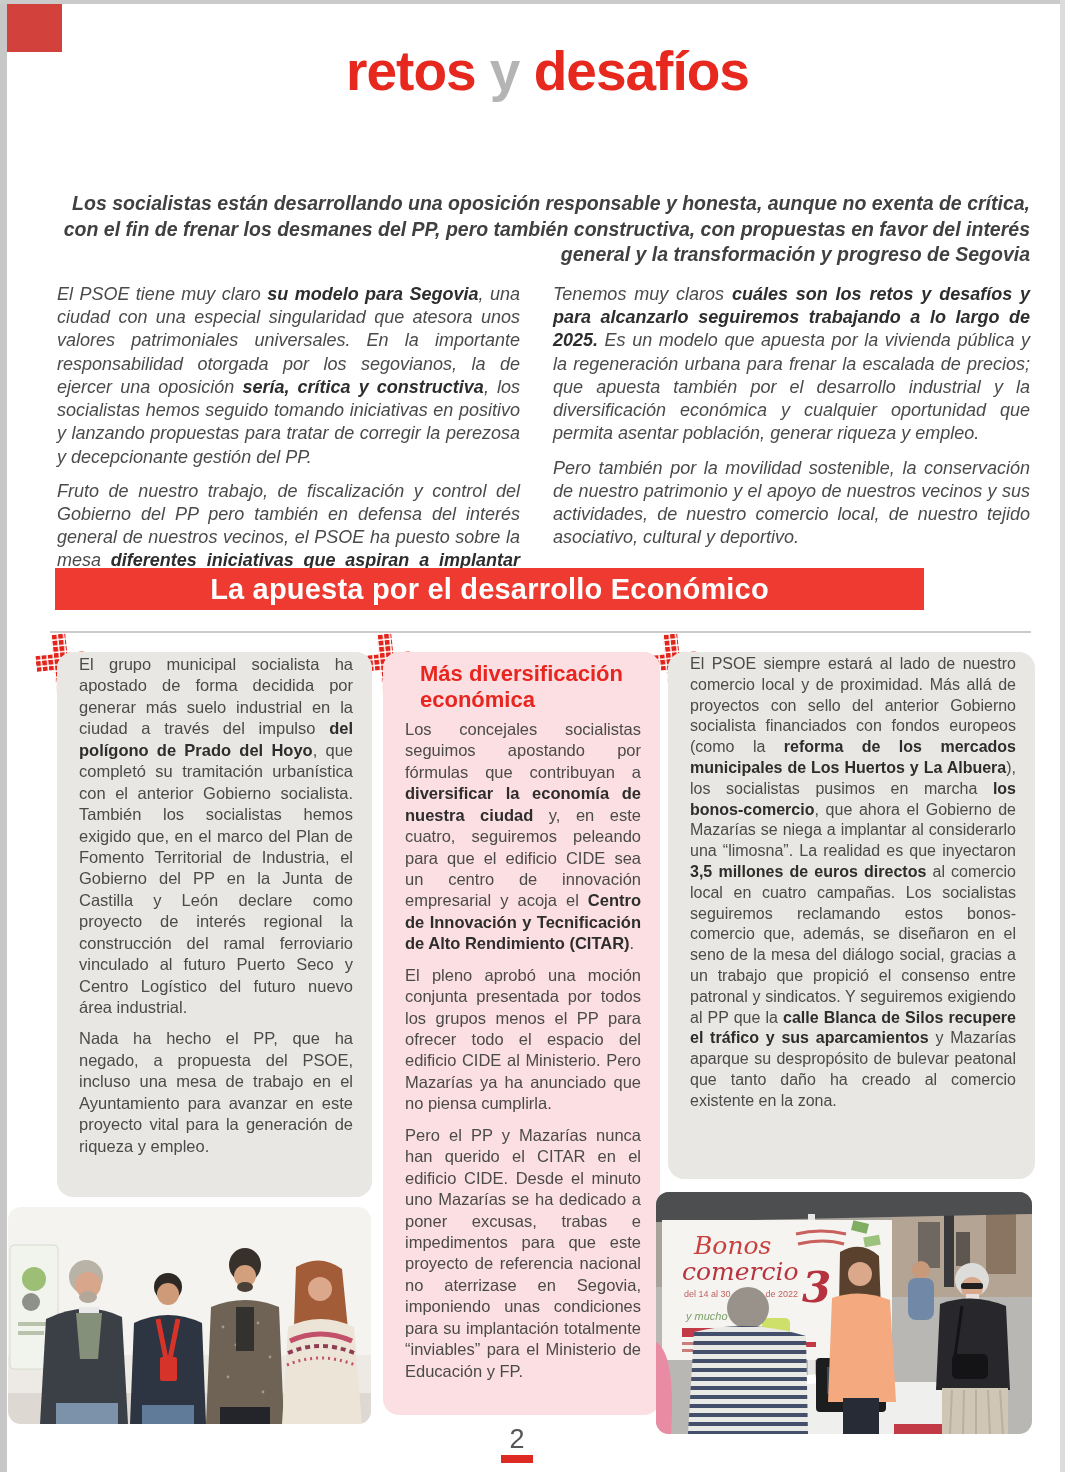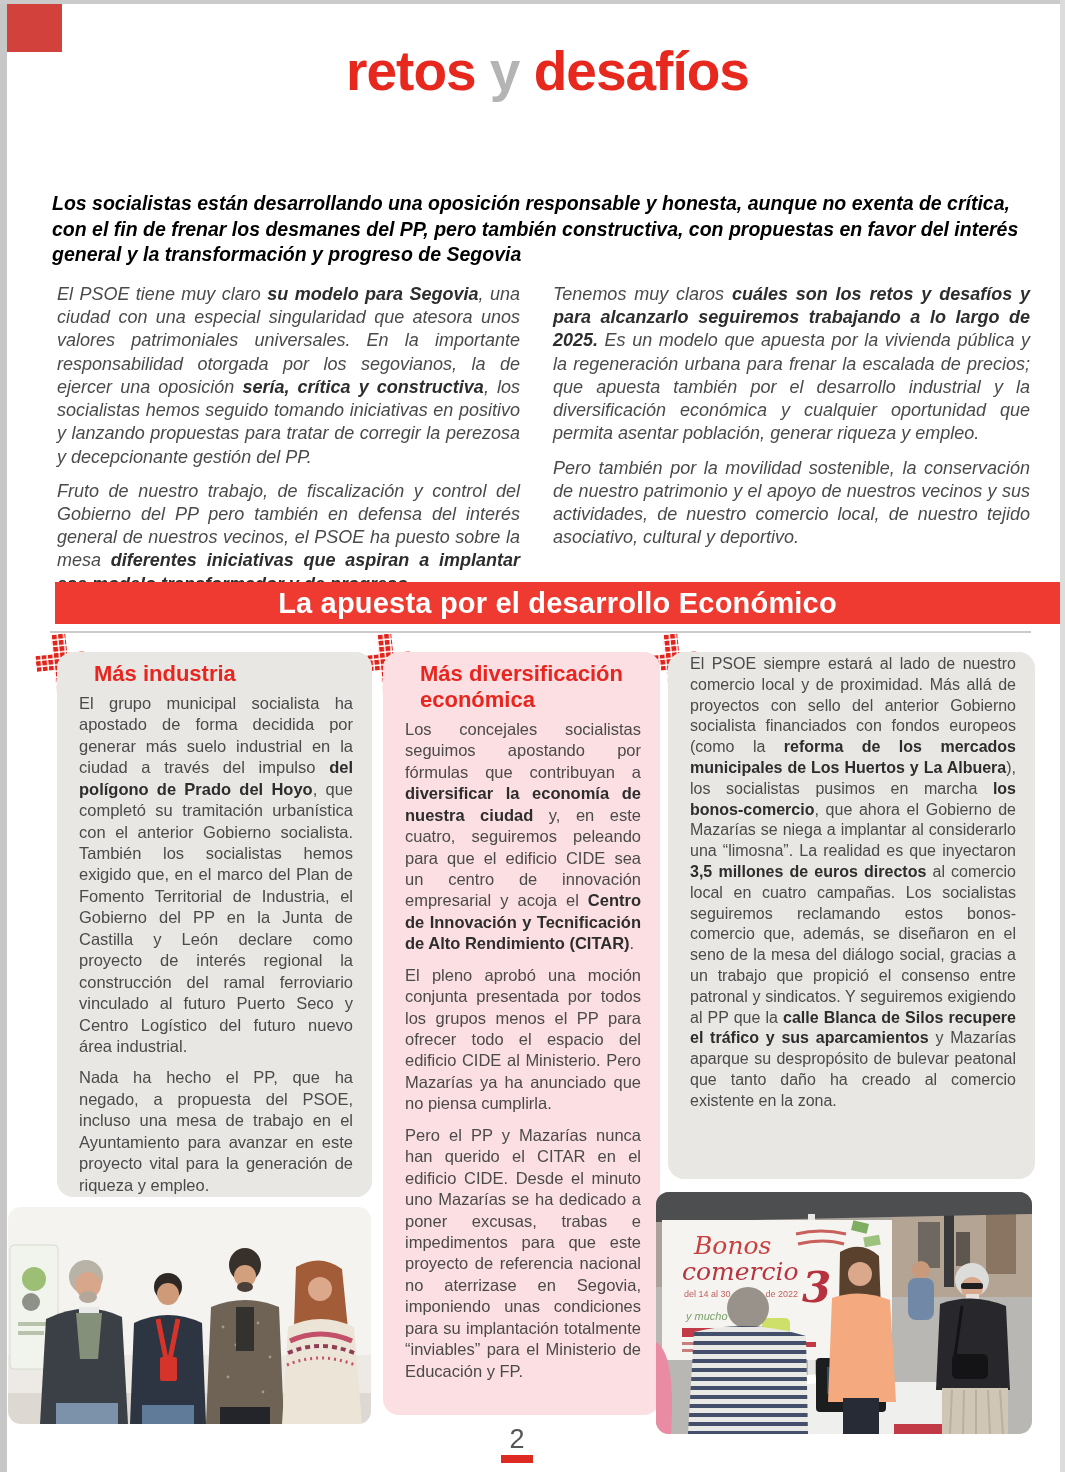--- a/index.html
+++ b/index.html
@@ -13,31 +13,31 @@
   .edge-right{position:absolute;right:0;top:0;width:5px;height:100%;background:#dcdcdc;}
   .corner-square{position:absolute;left:7px;top:4px;width:55px;height:48px;background:#d2413b;}
 
   
   .headline{position:absolute;left:60px;right:30px;top:42px;text-align:center;
     font-weight:bold;font-size:55px;line-height:1.08;letter-spacing:-1px;}
   .headline .red{color:#e7281e;}
   .headline .gray{color:#b4b4b4;}
 
   
-  .intro{position:absolute;left:52px;right:35px;top:191px;text-align:left;
-    font-style:italic;font-weight:bold;font-size:19.5px;line-height:1.32;color:#000000;}
+  .intro{position:absolute;left:52px;right:35px;top:191px;text-align:right;
+    font-style:italic;font-weight:bold;font-size:19.5px;line-height:1.32;color:#404040;}
 
   
   .lead p{margin:0 0 11px 0;font-size:18px;line-height:1.29;text-align:justify;color:#4a4a4a;hyphens:auto;font-style:italic;}
   .lead-left{position:absolute;left:57px;top:283px;width:463px;}
   .lead-right{position:absolute;left:553px;top:283px;width:477px;}
   .b{font-weight:bold;color:#2d2d2d;}
 
   
-  .banner{position:absolute;left:55px;top:582px;width:1005px;height:42px;background:#ee3a30;
+  .banner{position:absolute;left:55px;top:568px;width:869px;height:42px;background:#ee3a30;
     color:#ffffff;font-weight:bold;font-size:29px;text-align:center;line-height:43px;letter-spacing:.2px;}
   .divider{position:absolute;left:50px;top:631px;width:981px;height:2px;background:#cbcbcb;}
 
   
   .sec{position:absolute;border-radius:16px;overflow:hidden;}
   .sec-industria{left:57px;top:652px;width:315px;height:545px;background:#e9e7e3;}
   .sec-diversificacion{left:383px;top:652px;width:277px;height:763px;background:#fcdfe2;}
   .sec-comercio{left:668px;top:652px;width:367px;height:527px;background:#e9e7e3;}
   .sec h2{margin:0;padding:9px 14px 4px 37px;font-size:22px;line-height:1.18;color:#e8251f;font-weight:bold;}
   .sec .body{padding:2px 19px 0 22px;}
@@ -106,21 +106,20 @@
     <path d="M17 0h14v19h17v15h-17v22h-14v-22h-17v-15h17z" fill="url(#pxdots)"></path>
   </svg>
   <svg class="cross cross-2" viewBox="0 0 48 56">
     <path d="M17 0h14v19h17v15h-17v22h-14v-22h-17v-15h17z" fill="url(#pxdots)"></path>
   </svg>
   <svg class="cross cross-3" viewBox="0 0 48 56">
     <path d="M17 0h14v19h17v15h-17v22h-14v-22h-17v-15h17z" fill="url(#pxdots)"></path>
   </svg>
 
   <div class="sec sec-industria">
-    <h2>Más industria</h2>
     <div class="body">
       <p><span>El grupo municipal socialista ha apostado de forma decidida por generar más suelo industrial en la ciudad a través del impulso </span><span class="b">del polígono de Prado del Hoyo</span><span>, que completó su tramitación urbanística con el anterior Gobierno socialista. También los socialistas hemos exigido que, en el marco del Plan de Fomento Territorial de Industria, el Gobierno del PP en la Junta de Castilla y León declare como proyecto de interés regional la construcción del ramal ferroviario vinculado al futuro Puerto Seco y Centro Logístico del futuro nuevo área industrial.</span></p>
       <p><span>Nada ha hecho el PP, que ha negado, a propuesta del PSOE, incluso una mesa de trabajo en el Ayuntamiento para avanzar en este proyecto vital para la generación de riqueza y empleo.</span></p>
     </div>
   </div>
 
   <div class="sec sec-diversificacion">
     <h2>Más diversificación económica</h2>
     <div class="body">
       <p><span>Los concejales socialistas seguimos apostando por fórmulas que contribuyan a </span><span class="b">diversificar la economía de nuestra ciudad</span><span> y, en este cuatro, seguiremos peleando para que el edificio CIDE sea un centro de innovación empresarial y acoja el </span><span class="b">Centro de Innovación y Tecnificación de Alto Rendimiento (CITAR)</span><span>.</span></p>

